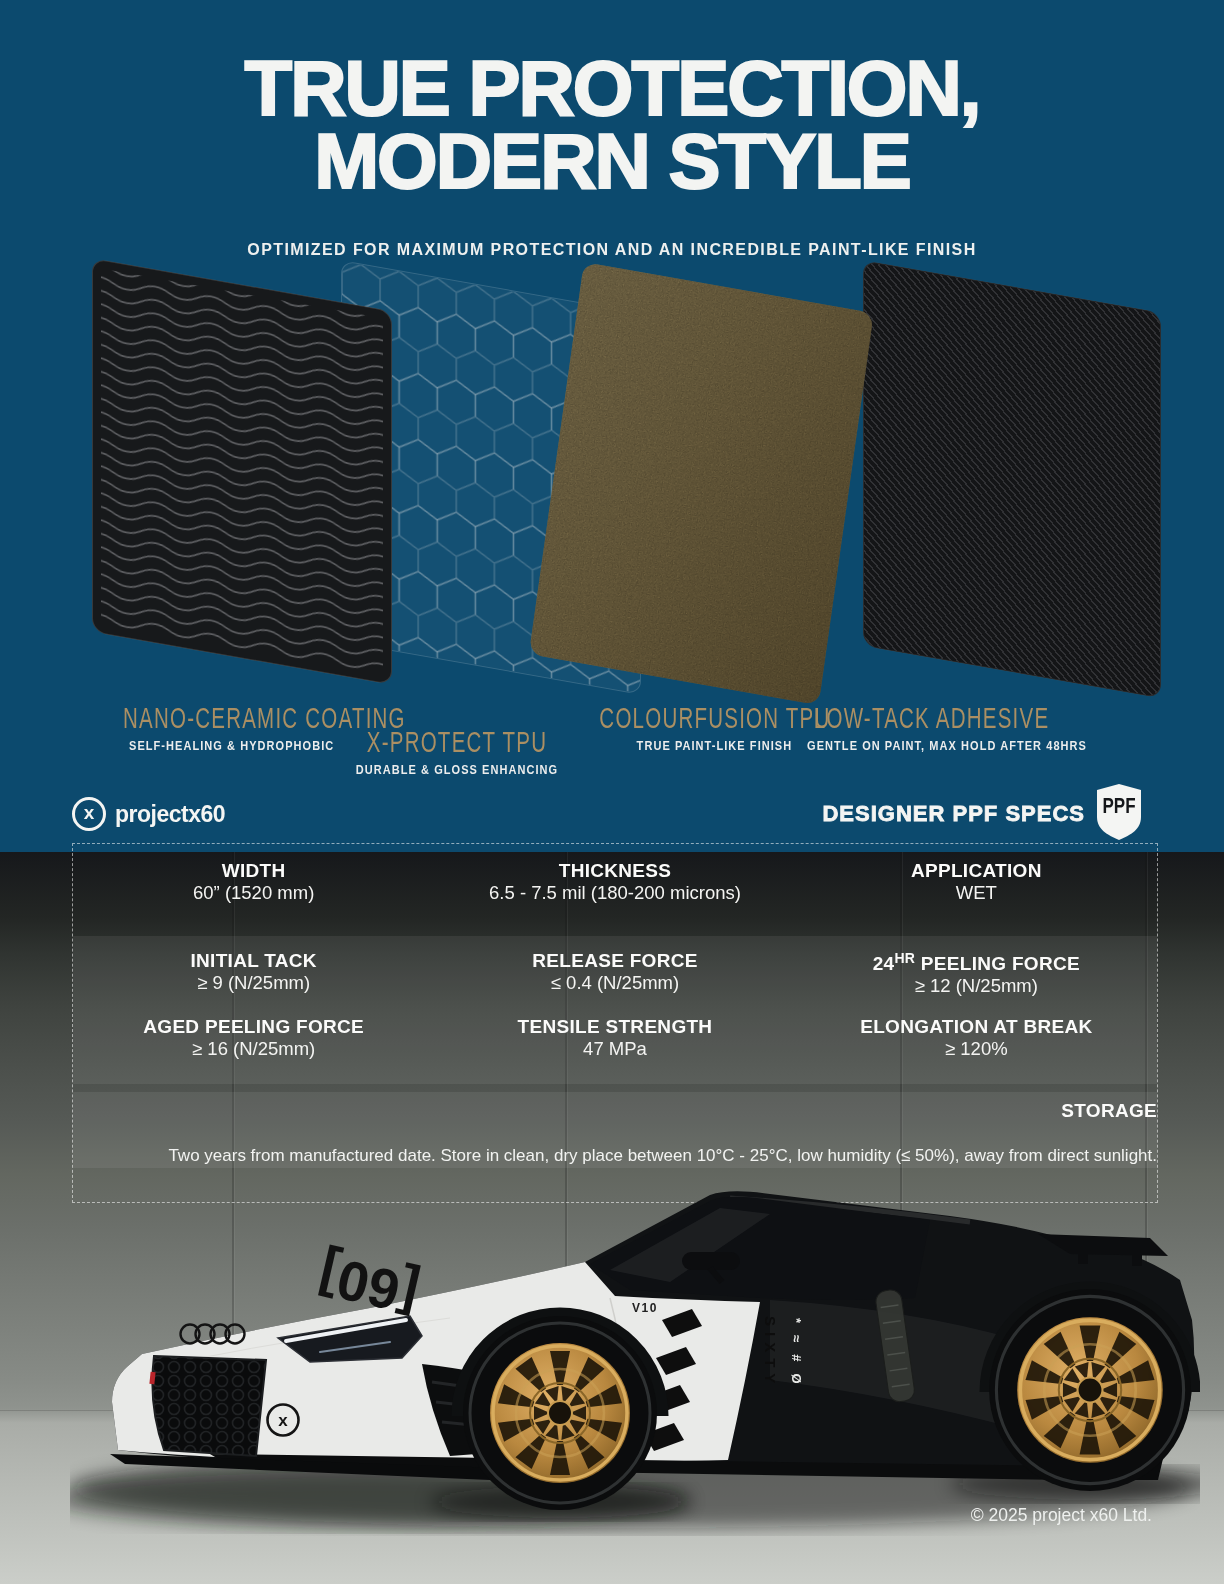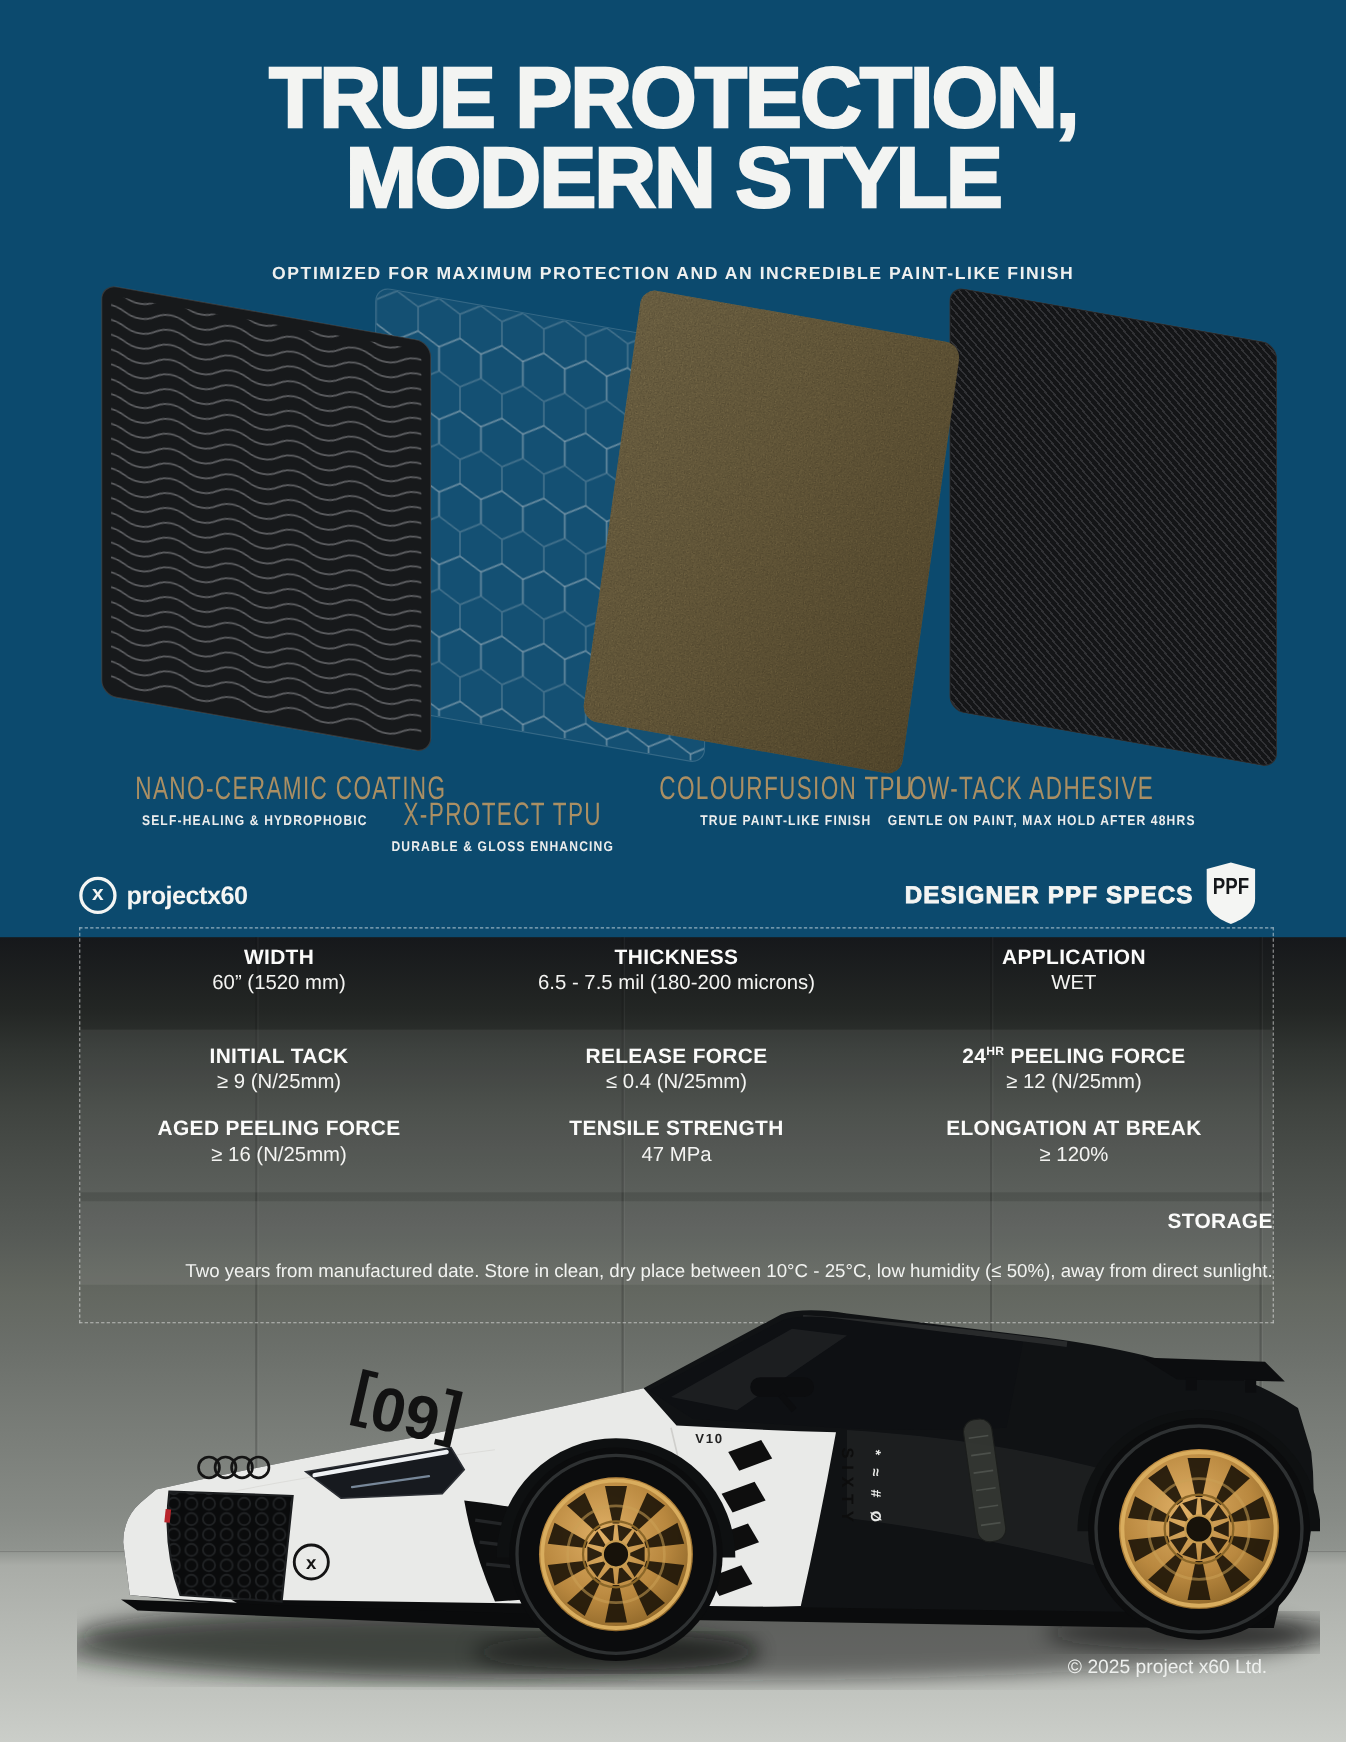--- a/index.html
+++ b/index.html
@@ -48,21 +48,21 @@
 
   
   .spec-panel{position:absolute;left:72px;top:843px;width:1086px;height:360px;
               border:1.4px dashed rgba(255,255,255,.55);box-sizing:border-box;z-index:2;}
   .band{position:absolute;left:0;width:100%;background:rgba(255,255,255,.07);}
   .band23{top:92px;height:148px;} .bandst{top:248px;height:76px;}
   .spec-row{position:absolute;left:0;width:100%;display:flex;}
   .r1{top:16px;} .r2{top:106px;} .r3{top:172px;}
   .spec-cell{flex:1;text-align:center;}
   .spec-label{font-size:19px;font-weight:700;letter-spacing:.3px;color:#fbfbfa;}
-  .spec-label sup{font-size:11px;}
+  .spec-label sup{font-size:14px;}
   .spec-value{font-size:18.5px;font-weight:400;color:#f4f4f2;}
   .storage{position:absolute;top:256px;left:0;width:100%;text-align:right;}
   .storage-text{margin-top:24px;font-size:17px;color:#f2f3f1;}
 
   
   .photo{position:absolute;left:0;top:852px;width:100%;height:732px;z-index:0;
     background:linear-gradient(180deg,
       #16181b 0%,#232624 9%,#303431 14%,#3f433f 21%,#4b4f4b 29%,
       #565a56 37%,#636760 44%,#6b6f6a 51%,#767a75 59%,#7f837e 66%,
       #878b86 72%,#8f938e 76%,#a9aca7 78%,#b4b7b2 85%,#c0c3be 93%,#cbcec9 100%);}

